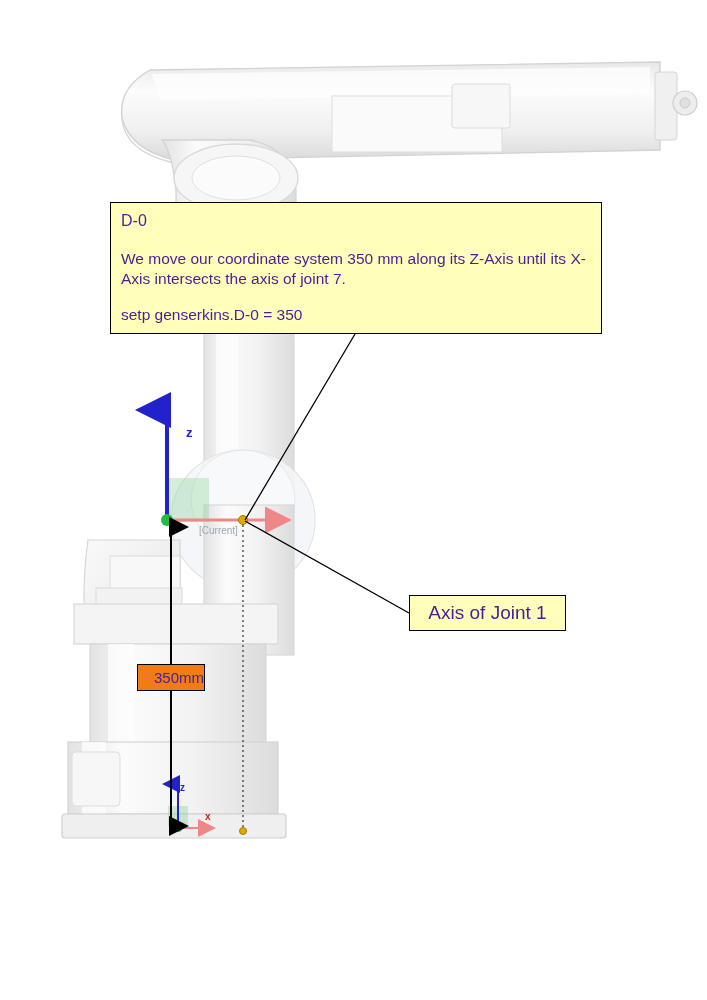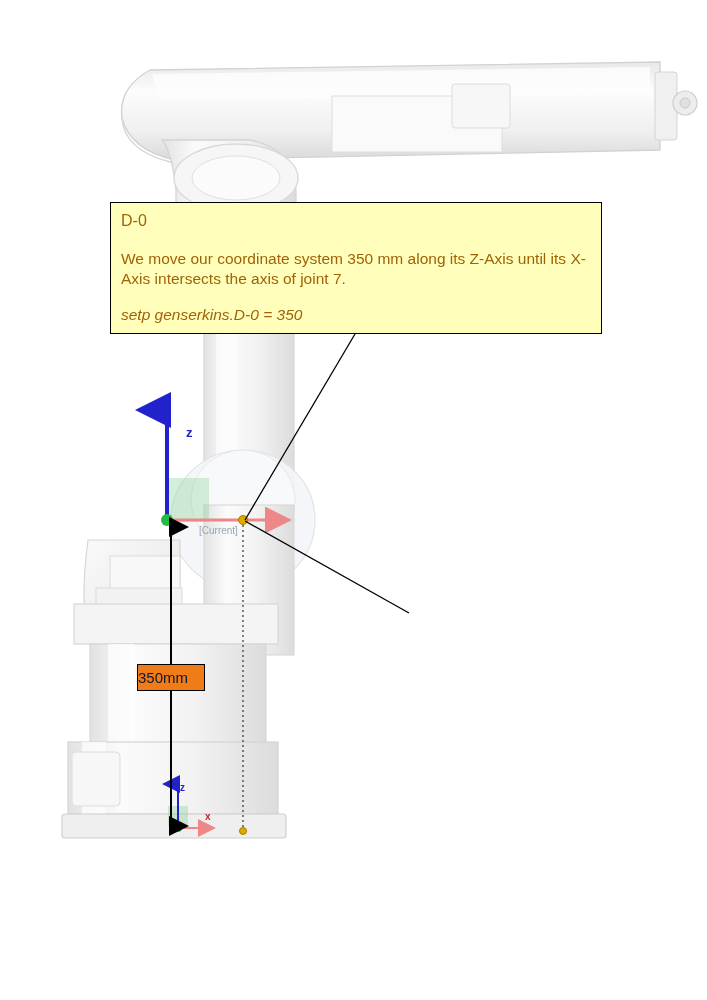--- a/index.html
+++ b/index.html
@@ -34,42 +34,41 @@
     height: 1000px;
     pointer-events: none;
   }
 
   
   .callout {
     position: absolute;
     background: #ffffbb;
     border: 1px solid #000000;
     box-sizing: border-box;
-    color: #a16207;
+    color: #4c1d95;
   }
   #note-d0 {
     left: 110px;
     top: 202px;
     width: 492px;
     height: 132px;
     padding: 8px 10px 0 10px;
     font-size: 16px;
     line-height: 20px;
   }
   #note-d0 .title {
     font-size: 16px;
     margin-bottom: 18px;
   }
   #note-d0 .body {
     font-size: 15.5px;
     margin-bottom: 16px;
   }
   #note-d0 .code {
     font-size: 15.5px;
-    font-style: italic;
   }
   #note-axis {
     left: 409px;
     top: 595px;
     width: 157px;
     height: 36px;
     display: flex;
     align-items: center;
     justify-content: center;
     font-size: 19px;
@@ -78,23 +77,23 @@
     position: absolute;
     left: 137px;
     top: 664px;
     width: 68px;
     height: 27px;
     background: #ef7c19;
     border: 1px solid #000000;
     box-sizing: border-box;
     display: flex;
     align-items: center;
-    justify-content: flex-start;
+    justify-content: flex-end;
     font-size: 15px;
-    color: #0f172a;
+    color: #4c1d95;
   }
 
   
   .axis-label {
     position: absolute;
     font-size: 13px;
     font-weight: bold;
   }
   #label-z-big { left: 186px; top: 425px; color: #2222cc; }
   #label-z-small { left: 180px; top: 782px; color: #2222cc; font-size: 10px; }
@@ -219,20 +218,23 @@
 
     <polyline points="409,613 245,521" fill="none" stroke="#000000" stroke-width="1.3"></polyline>
   </svg>
 
   <div class="callout" id="note-d0">
     <div class="title">D-0</div>
     <div class="body">We move our coordinate system  350 mm along its Z-Axis until its X-Axis intersects the axis of joint 7.</div>
     <div class="code">setp genserkins.D-0 = 350</div>
   </div>
 
+  <div class="callout" id="note-axis">
+    <span>Axis of Joint 1</span>
+  </div>
 
   <div id="badge-350">
     <span>350mm</span>
   </div>
 
   <div class="axis-label" id="label-z-big">z</div>
   <div class="axis-label" id="label-z-small">z</div>
   <div class="axis-label" id="label-x-small">x</div>
   <div id="label-current">[Current]</div>
 

